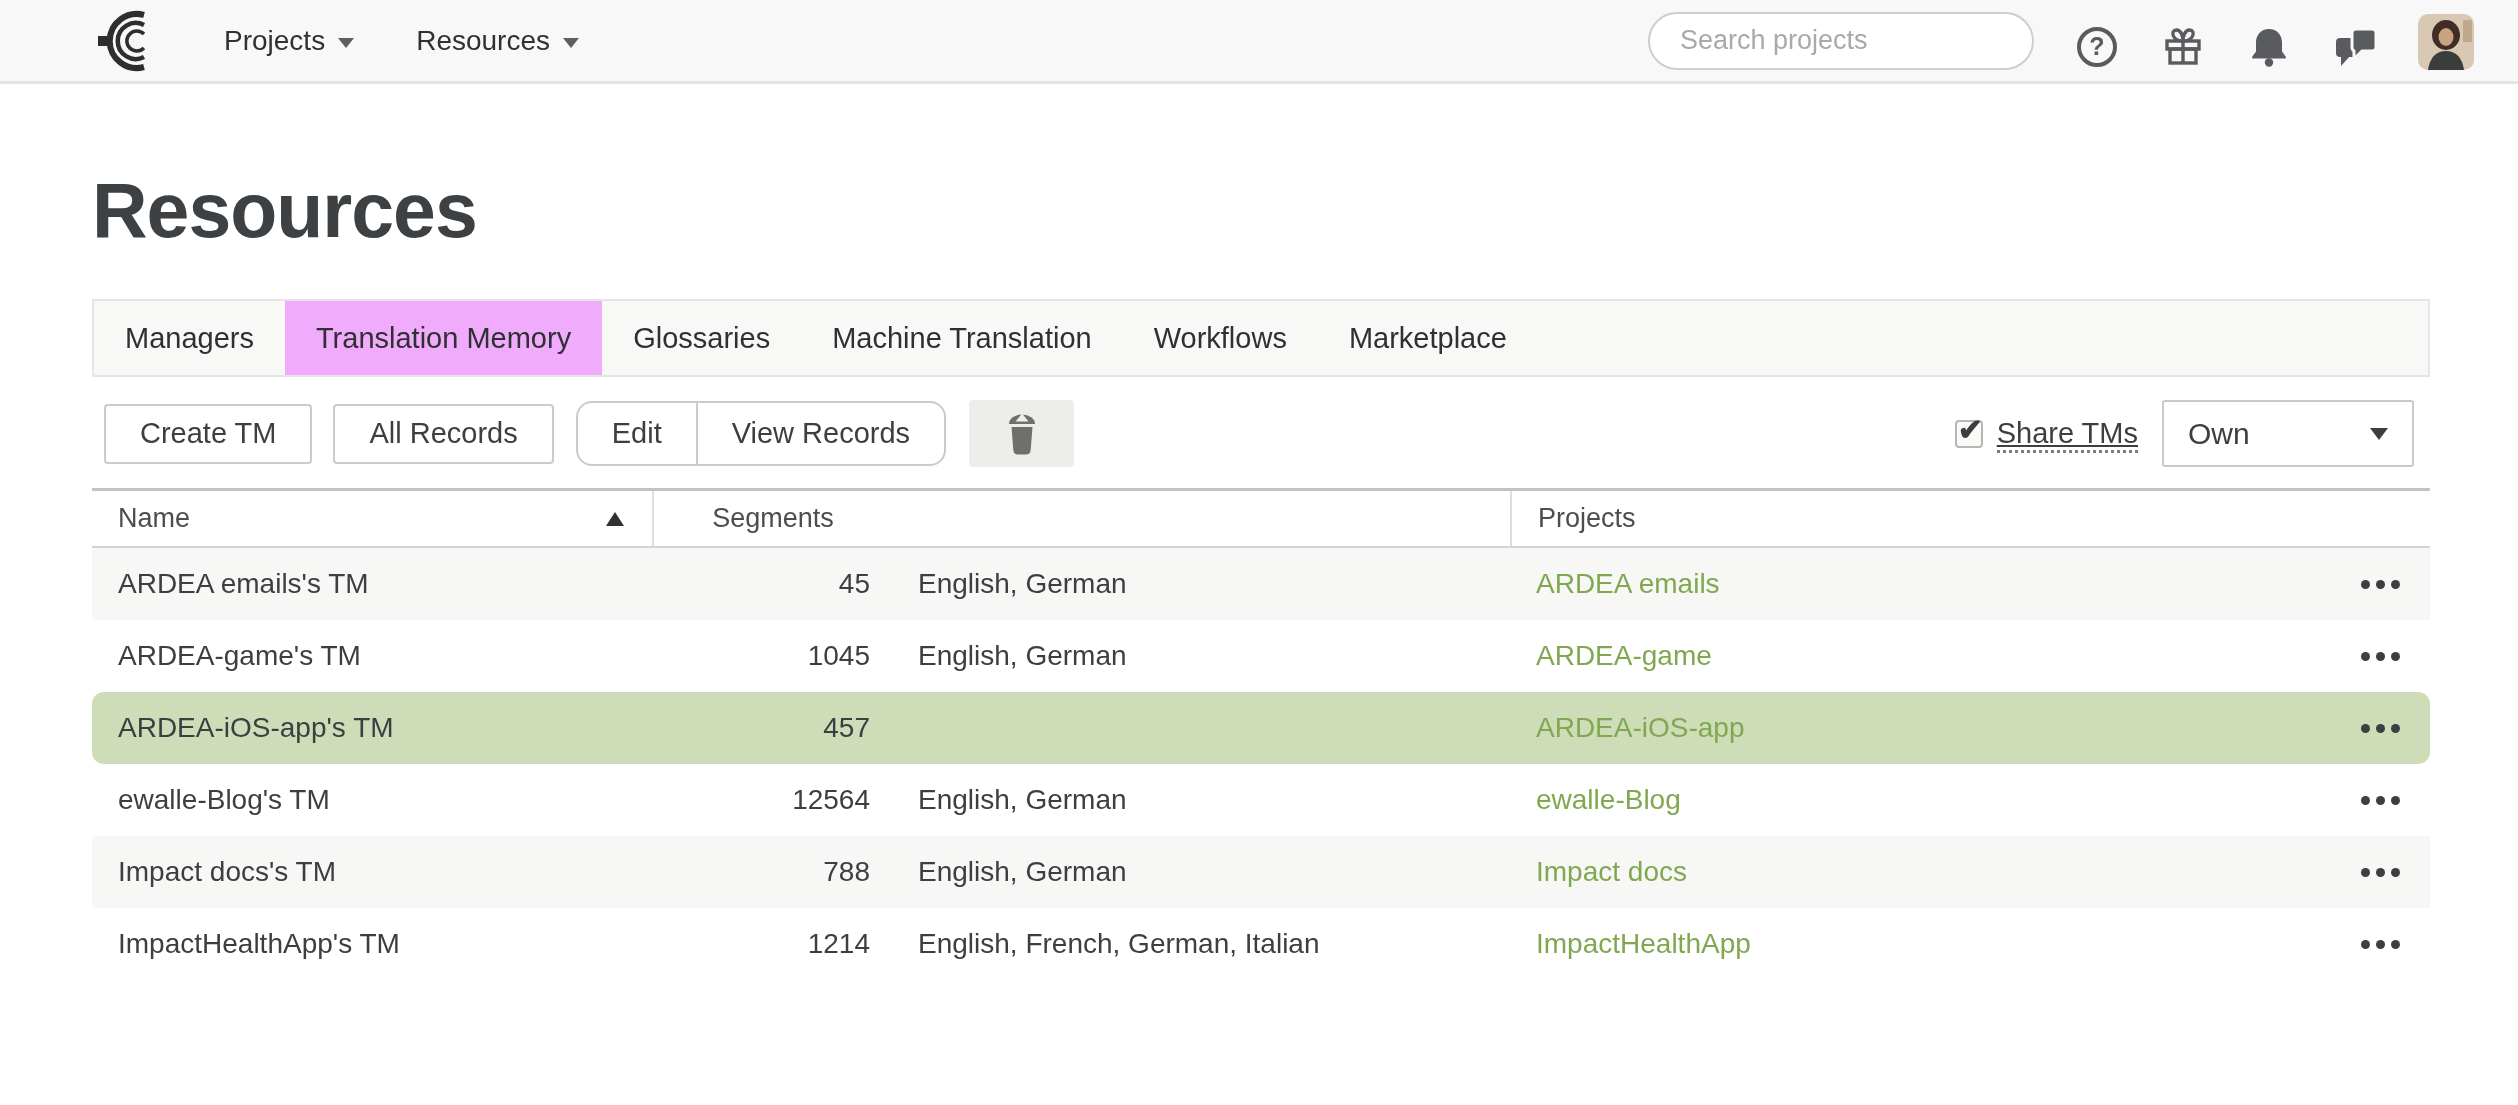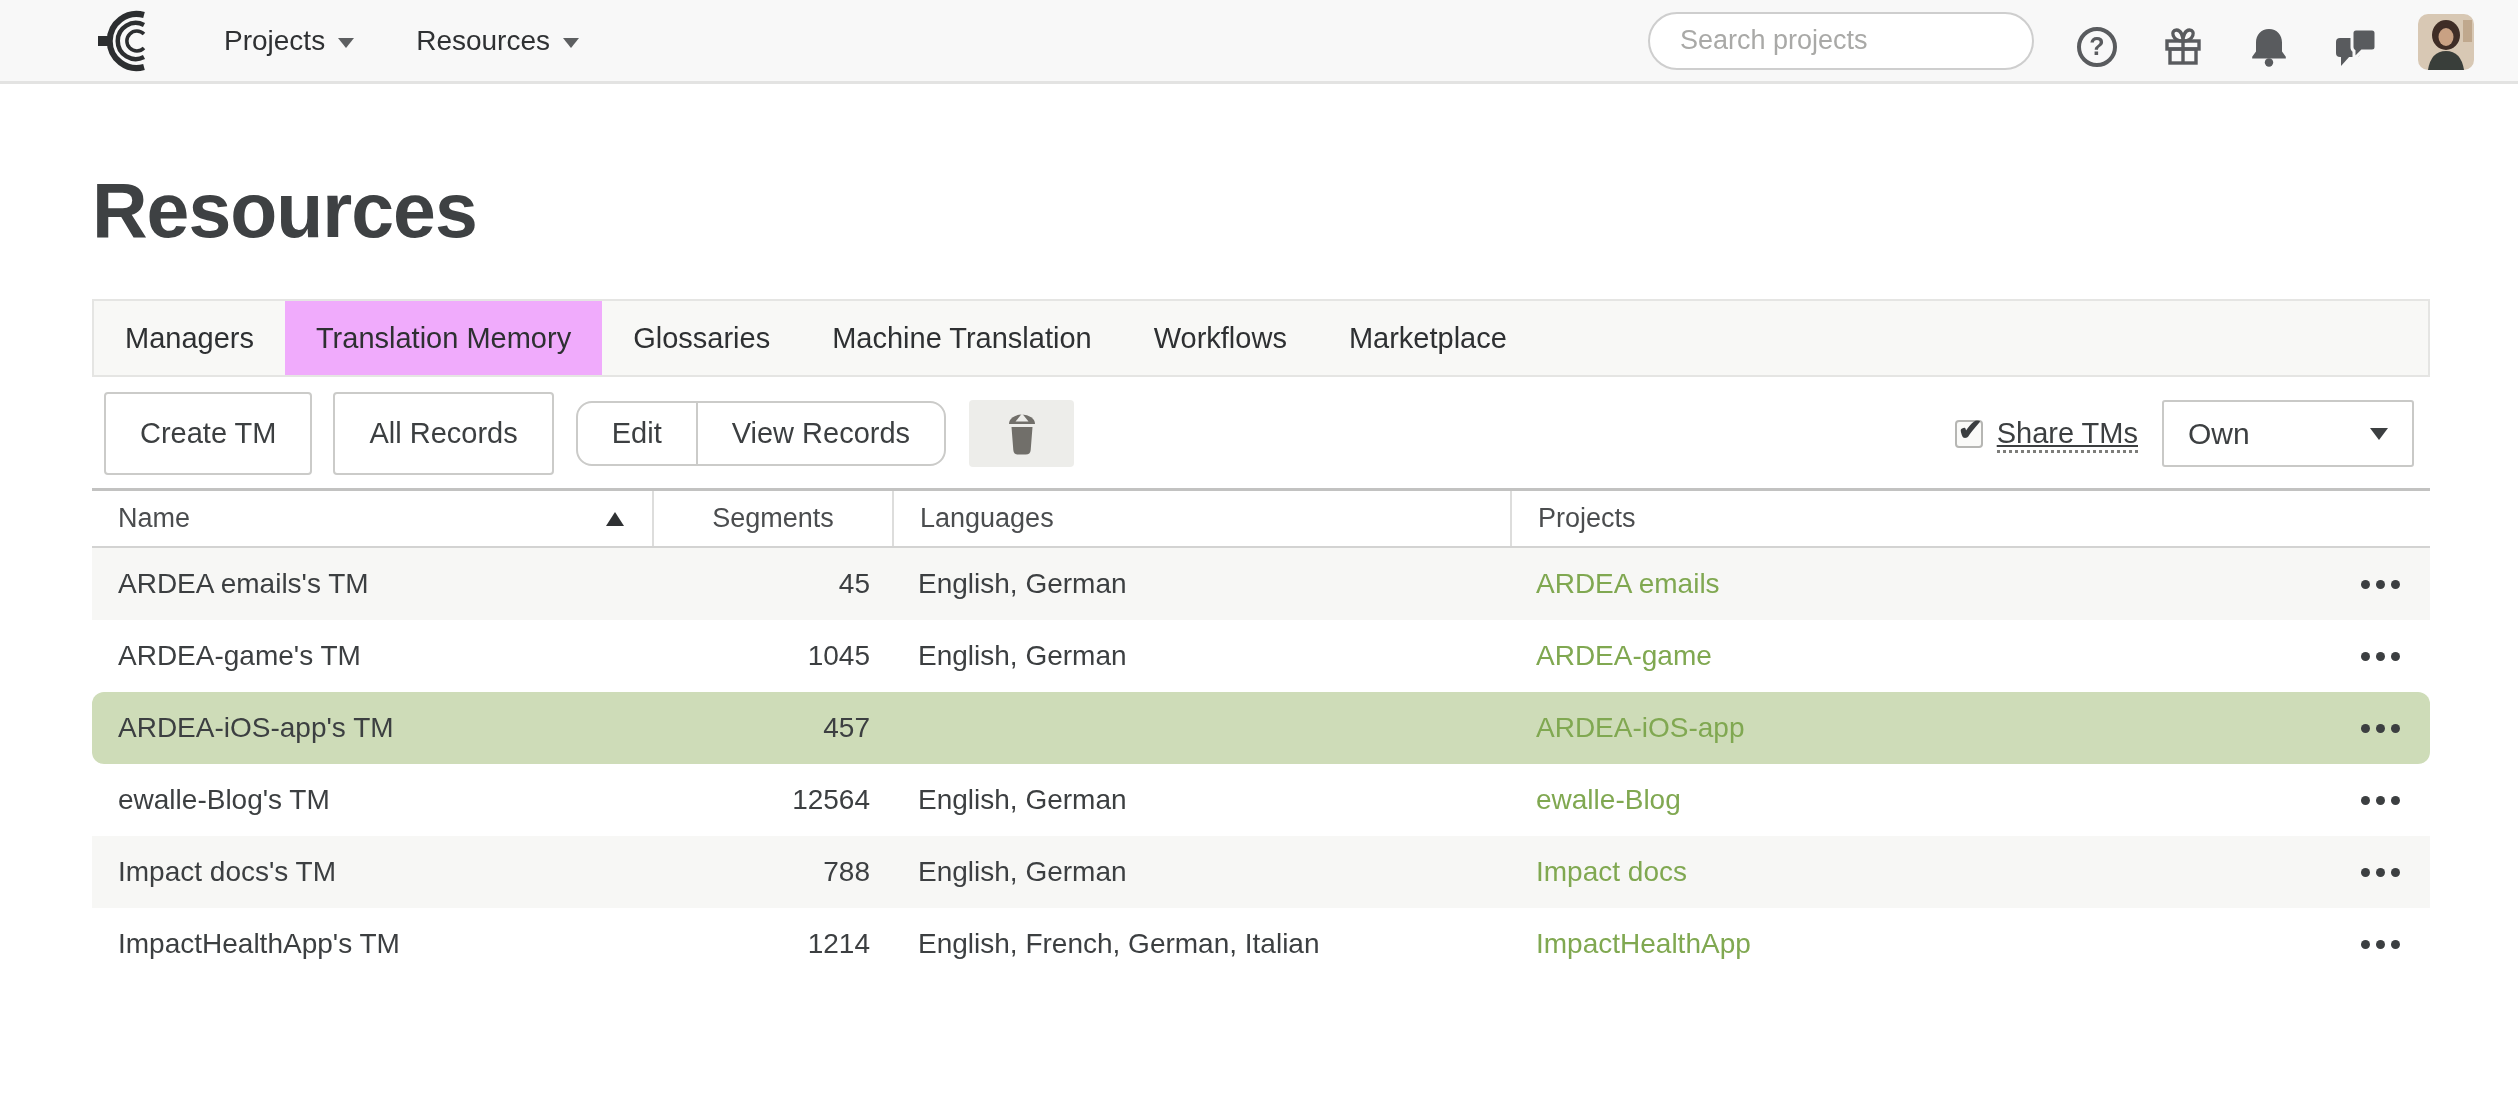--- a/index.html
+++ b/index.html
@@ -62,21 +62,21 @@
   }
   .tab {
     display:flex; align-items:center; padding:0 31px;
     font-size:29px; color:#2e3032; cursor:pointer; white-space:nowrap;
   }
   .tab.active { background:#f0abfc; }
 
   
   .toolbar { margin-top:23px; display:flex; align-items:center; height:67px; padding-left:12px; }
   .btn {
-    height:83px; background:#fff;
+    height:60px; background:#fff;
     border:2px solid #cbcbc9; border-radius:4px;
     font-size:29px; color:#3c3f41;
     display:flex; align-items:center; padding:0 34px;
     cursor:pointer; white-space:nowrap;
   }
   .btn + .btn { margin-left:21px; }
   .btn-group {
     display:flex; margin-left:22px; height:65px;
     border:2px solid #cbcbc9; border-radius:16px; background:#fff; overflow:hidden;
   }
@@ -276,23 +276,20 @@
 
   <div class="tm-table">
     <div class="thead">
       <div class="th th-name">
         <span>Name</span>
         <span class="sort-asc"></span>
       </div>
       <div class="th th-seg">
         <span>Segments</span>
       </div>
-      <div class="th th-lang">
-        <span>Languages</span>
-      </div>
       <div class="th th-proj">
         <span>Projects</span>
       </div>
     </div>
     <div id="table-body">
         <div class="row">
     <div class="cell-name">ARDEA emails's TM</div>
     <div class="cell-seg">45</div>
     <div class="cell-lang">English, German</div>
     <div class="cell-proj">

